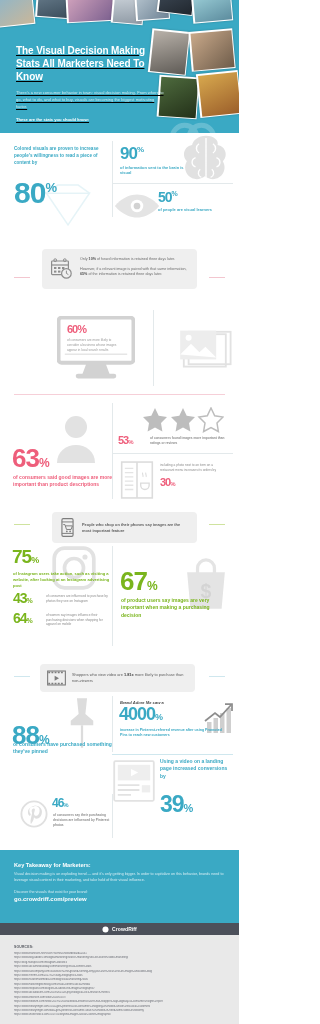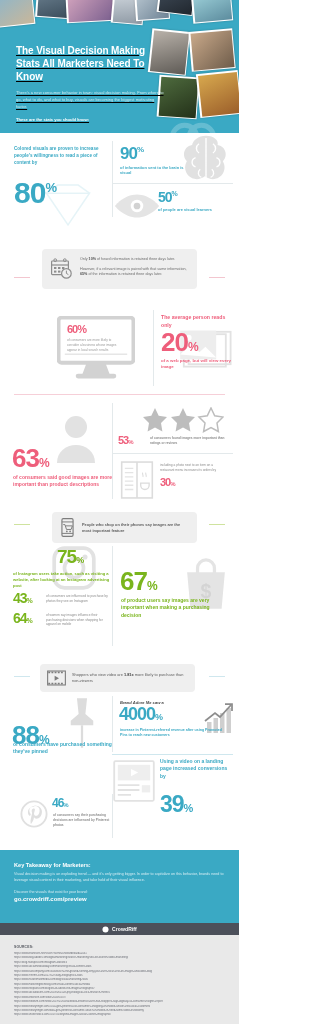--- a/index.html
+++ b/index.html
@@ -102,21 +102,21 @@
     position:absolute; left:52px; top:7px; width:145px;
     background:#efefef; border-radius:4px; padding:6px 7px;
     display:flex; gap:6px; align-items:center;
   }
   .card2 .t { font-size:3.9px; line-height:1.5; color:#5d5d5d; font-weight:bold;}
   .dash-g-l, .dash-g-r { position:absolute; top:19px; width:16px; height:1px; background:#cfe39f;}
   .dash-g-l { left:14px; } .dash-g-r { right:14px; }
 
   .s6 { height:118px; position:relative; }
   .ig { position:absolute; left:52px; top:6px; width:44px; height:44px; }
-  .s6 .n75 { position:absolute; left:12px; top:8px; font-size:19px;margin-left:45px; }
+  .s6 .n75 { position:absolute; left:12px; top:8px; font-size:19px; }
   .s6 .c75 { position:absolute; left:13px; top:31px; width:98px; font-size:4.1px; line-height:1.5; font-weight:bold; color:#7ab51d; }
   .s6 .n43 { position:absolute; left:13px; top:52px; font-size:14px; }
   .s6 .c43 { position:absolute; left:46px; top:54px; width:62px; font-size:3.2px; line-height:1.45; color:#8c8c8c; }
   .s6 .n64 { position:absolute; left:13px; top:72px; font-size:14px; }
   .s6 .c64 { position:absolute; left:46px; top:73px; width:62px; font-size:3.2px; line-height:1.45; color:#8c8c8c; }
   .s6 .vline { left:112px; top:6px; height:100px; }
   .bag { position:absolute; right:10px; top:18px; width:46px; height:52px; }
   .s6 .n67 { position:absolute; left:120px; top:30px; font-size:26px; }
   .s6 .c67 { position:absolute; left:121px; top:57px; width:90px; font-size:5px; line-height:1.45; font-weight:bold; color:#7ab51d; }
 
@@ -300,25 +300,20 @@
     <div class="vline"></div>
 
     <svg class="stack" viewBox="0 0 90 66">
       <rect x="16" y="6" width="70" height="54" fill="none" stroke="#e2e2e2" stroke-width="3"></rect>
       <rect x="8" y="10" width="70" height="54" fill="none" stroke="#e2e2e2" stroke-width="3"></rect>
       <rect x="2" y="4" width="60" height="48" fill="#ededed"></rect>
       <circle cx="16" cy="16" r="5" fill="#fff"></circle>
       <path d="M2 44l18-18 14 14 10-9 18 18z" fill="#fff"></path>
     </svg>
 
-    <div class="right">
-      <div class="avg">The average person reads only</div>
-      <div class="big pink n20"><span>20</span><span class="pct" style="font-size:12px">%</span></div>
-      <div class="aft">of a web page, but will view every image</div>
-    </div>
   </div>
 
   <div class="hr-pink"></div>
 
   <div class="sec s4">
     <svg class="person" viewBox="0 0 80 100">
       <circle cx="40" cy="28" r="22" fill="#e2e2e2"></circle>
       <path d="M2 100c0-22 17-36 38-36s38 14 38 36z" fill="#e2e2e2"></path>
     </svg>
     <div class="big pink n63"><span>63</span><span class="pct" style="font-size:12px">%</span></div>

